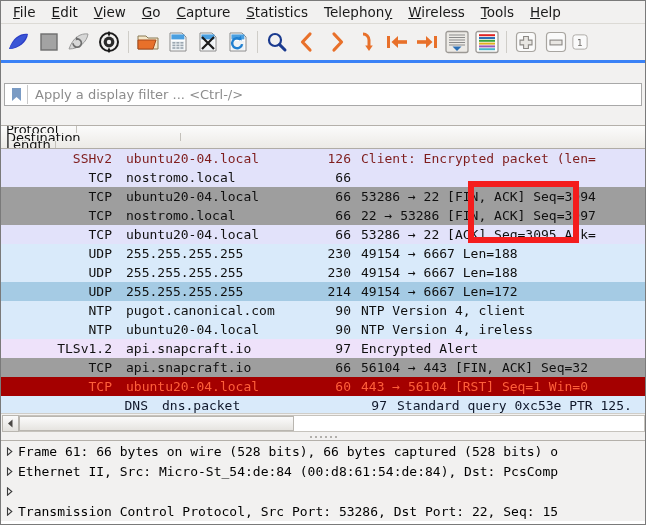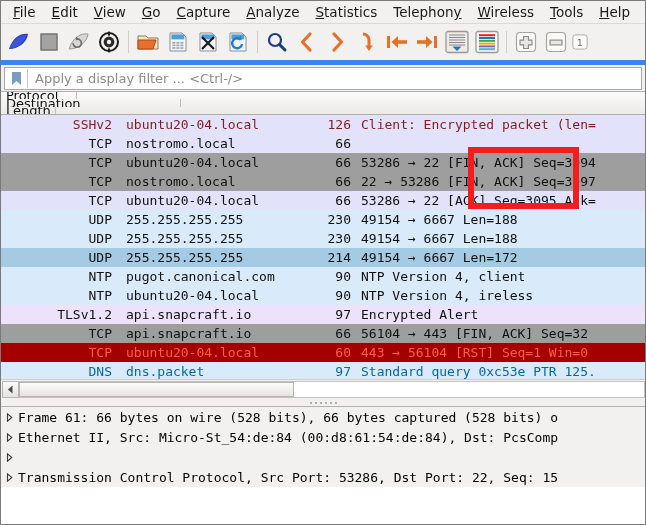--- a/index.html
+++ b/index.html
@@ -17,21 +17,21 @@
   .menu-item{font-size:13.5px;padding:2px 8px;color:#1a1a1a;white-space:nowrap;cursor:default;}
   .menu-item u{text-decoration:underline;}
 
   
   .toolbar{height:36px;background:#f2f1f0;border-top:1px solid #dcdad5;display:flex;align-items:center;padding:0 3px;flex:0 0 auto;gap:0px;}
   .tb{width:30px;height:30px;display:flex;align-items:center;justify-content:center;flex:0 0 auto;}
   .tb svg{display:block;}
   .tbsep{width:1px;height:22px;background:#cfcdc8;margin:0 4px;flex:0 0 auto;}
 
   
-  .filterbar{height:26px;background:#f2f1f0;border-top:5px solid #3b82f6;display:flex;align-items:center;padding:0 3px;flex:0 0 auto;}
+  .filterbar{height:26px;background:#f2f1f0;border-top:3px solid #3b82f6;display:flex;align-items:center;padding:18px 3px;flex:0 0 auto;}
   .filterbox{flex:1;height:21px;background:#fff;border:1px solid #a8a8a8;display:flex;align-items:center;}
   .bm{width:22px;height:19px;display:flex;align-items:center;justify-content:center;border-right:1px solid #c9c9c9;flex:0 0 auto;}
   .fph{font-family:"DejaVu Sans","Liberation Sans",sans-serif;font-size:13px;color:#8c8c8c;padding-left:7px;white-space:nowrap;}
 
   
   .plist{flex:0 0 auto;background:#fff;border-top:1px solid #b4b0aa;position:relative;overflow:hidden;}
   .hdr{height:22px;background:linear-gradient(#fbfbfb,#eceae6);border-bottom:1px solid #b0aca6;display:flex;align-items:stretch;font-size:13px;flex-direction:column;}
   .hc{display:flex;align-items:center;padding-left:5px;border-right:1px solid #c3c0ba;color:#111;white-space:nowrap;overflow:hidden;box-sizing:border-box;}
   .rows{position:relative;}
   .row{height:19px;display:flex;align-items:center;font-family:"DejaVu Sans Mono","Liberation Mono",monospace;font-size:13px;white-space:nowrap;box-sizing:border-box;}
@@ -66,21 +66,20 @@
 <body>
 
 <div id="app">
 
   <div class="menubar">
     <div class="menu-item"><u>F</u><span>ile</span></div>
     <div class="menu-item"><u>E</u>dit</div>
     <div class="menu-item"><u>V</u>iew</div>
     <div class="menu-item"><u>G</u>o</div>
     <div class="menu-item"><u>C</u>apture</div>
-    <div class="menu-item"><u>A</u>nalyze</div>
     <div class="menu-item"><u>S</u>tatistics</div>
     <div class="menu-item">Telephon<u>y</u></div>
     <div class="menu-item"><u>W</u>ireless</div>
     <div class="menu-item"><u>T</u>ools</div>
     <div class="menu-item"><u>H</u>elp</div>
   </div>
 
   <div class="toolbar">
     <div class="tb">
       <svg width="24" height="22" viewBox="0 0 24 22">
@@ -325,21 +324,21 @@
           <div class="c-dest">api.snapcraft.io</div>
           <div class="c-len">66</div>
           <div class="c-info">56104 → 443 [FIN, ACK] Seq=32</div>
         </div>
         <div class="row" style="background: rgb(164, 0, 0); color: rgb(255, 95, 58);">
           <div class="c-proto">TCP</div>
           <div class="c-dest">ubuntu20-04.local</div>
           <div class="c-len">60</div>
           <div class="c-info">443 → 56104 [RST] Seq=1 Win=0</div>
         </div>
-        <div class="row" style="background: rgb(217, 234, 250); color: #0369a1;">
+        <div class="row" style="background: rgb(217, 234, 250); color: #0f172a; padding-left: 36px;">
           <div class="c-proto">DNS</div>
           <div class="c-dest">dns.packet</div>
           <div class="c-len">97</div>
           <div class="c-info">Standard query 0xc53e PTR 125.</div>
         </div>
       </div>
     <div class="annot" id="annot" style="left: 467px; top: 55px; width: 111px; height: 62px; border-color: rgb(244, 29, 29);"></div>
   </div>
 
   <div class="hscroll">

